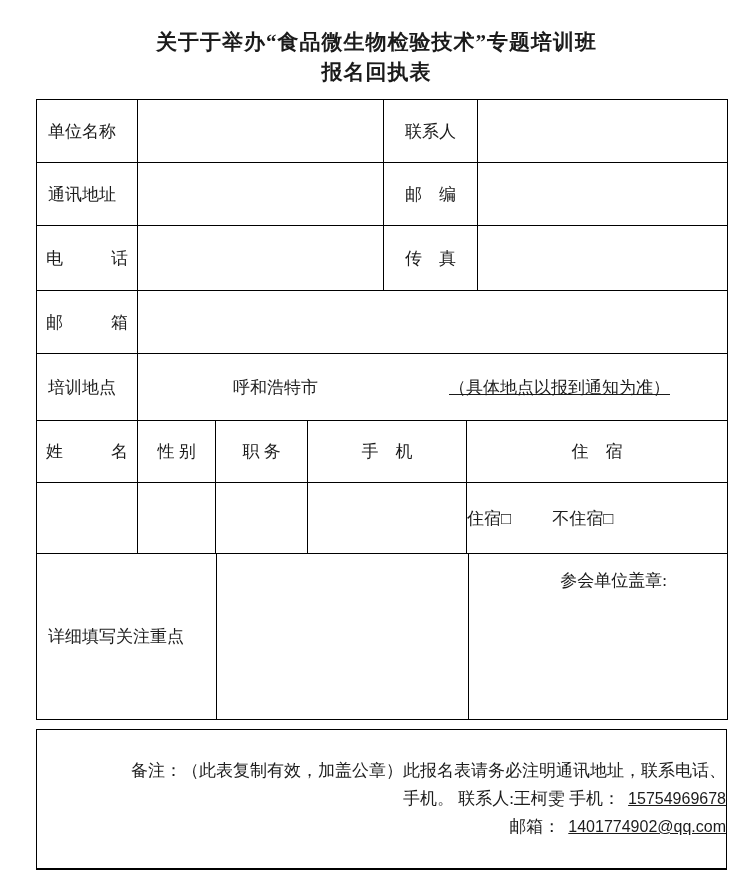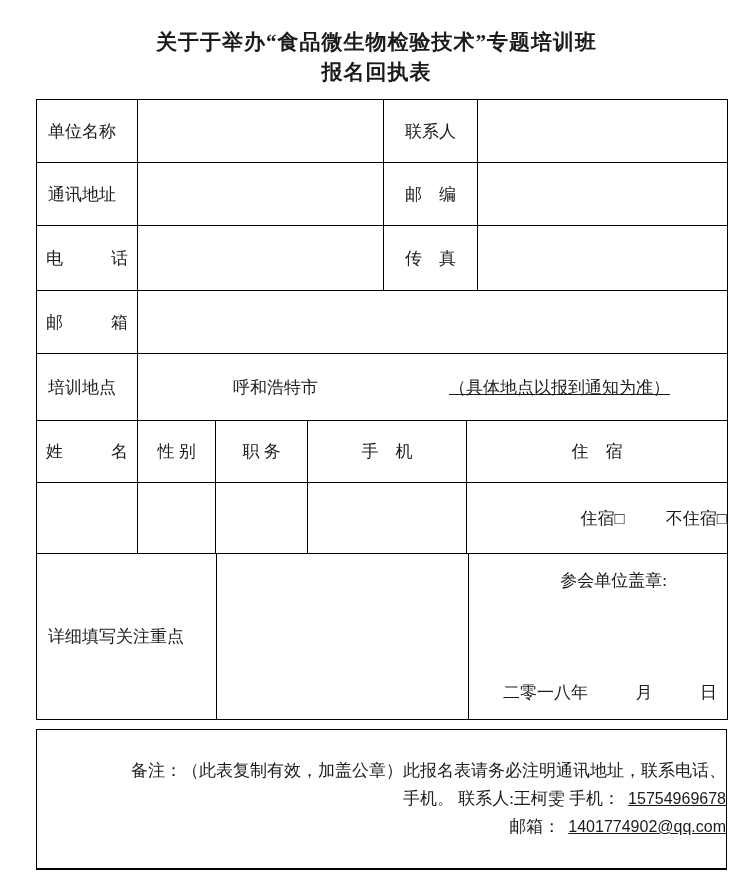--- a/index.html
+++ b/index.html
@@ -18,21 +18,21 @@
   .row{display:flex;width:691px;}
   .cell{
     box-sizing:border-box;border-right:1px solid #000;border-bottom:1px solid #000;
     display:flex;align-items:center;font-size:17px;overflow:hidden;
   }
   .c-label{padding-left:11px;}
   .c-just{justify-content:space-between;padding:0 9px;}
   .c-center{justify-content:center;}
   .venue-city{margin-left:95px;}
   .venue-note{margin-left:99px;text-decoration:underline;}
-  .lodging-opts{justify-content:flex-end;gap:41px;}
+  .lodging-opts{justify-content:flex-start;gap:41px;}
   .stamp-cell{flex-direction:column;align-items:stretch;gap:16px;}
   .stamp-label{align-self:flex-end;margin:15px 60px 0 0;}
   .date-row{margin-top:auto;display:flex;justify-content:space-between;
     padding:0 10px 15px 34px;}
   .remark-box{
     position:absolute;left:36px;top:729px;width:691px;height:141px;
     box-sizing:border-box;border:1px solid #000;border-bottom-width:2px;
     display:flex;flex-direction:column;align-items:flex-end;
     padding-top:31px;row-gap:8px;font-size:17px;line-height:20px;
   }
@@ -111,25 +111,20 @@
         <span>住宿□</span>
         <span>不住宿□</span>
       </div>
     </div>
 
     <div class="row">
       <div class="cell c-label" style="width:180px;height:166px;">详细填写关注重点</div>
       <div class="cell" style="width:252px;height:166px;"></div>
       <div class="cell stamp-cell" style="width:259px;height:166px;">
         <span class="stamp-label">参会单位盖章:</span>
-        <div class="date-row">
-          <span>二零一八年</span>
-          <span>月</span>
-          <span>日</span>
-        </div>
       </div>
     </div>
 
   </div>
 
   <div class="remark-box">
     <div>备注：（此表复制有效，加盖公章）此报名表请务必注明通讯地址，联系电话、</div>
     <div>
       <span>手机。 联系人:王柯雯 手机：</span><span class="sp"></span><span class="num">15754969678</span>
     </div>

